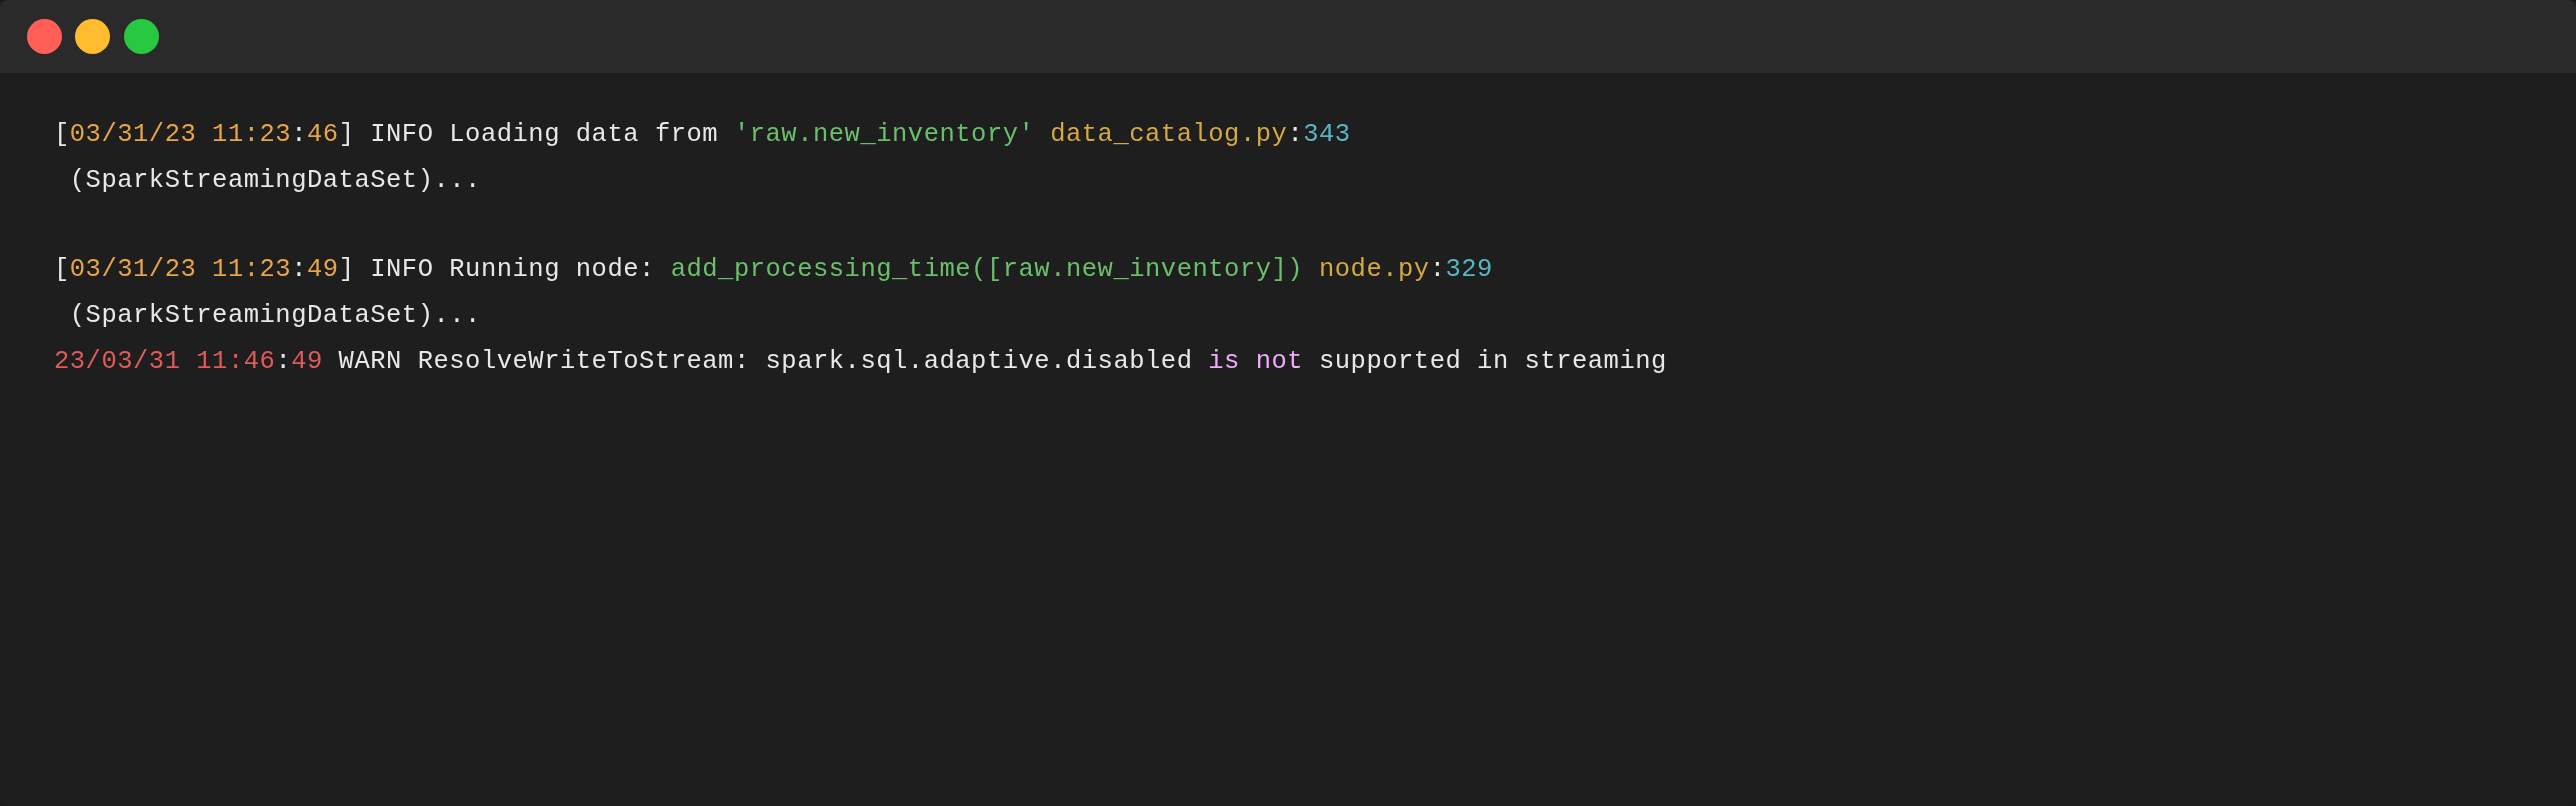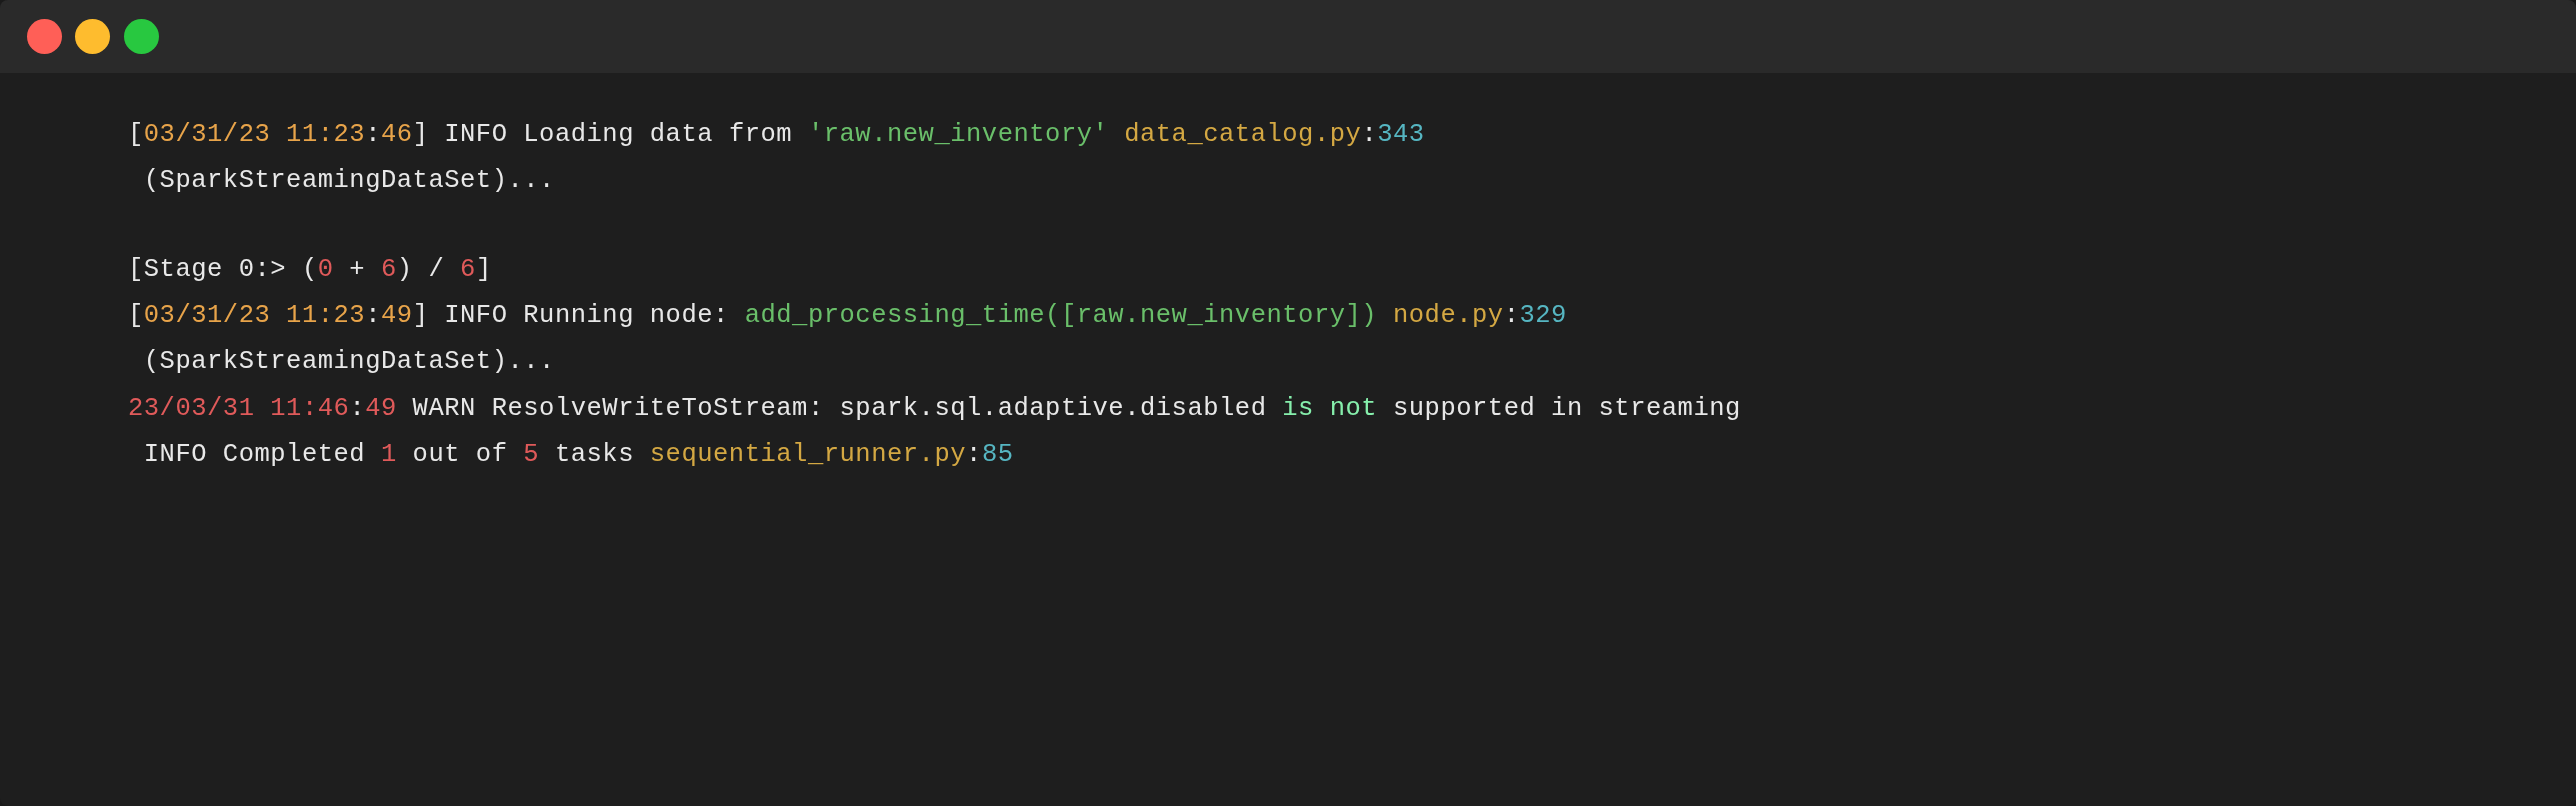--- a/index.html
+++ b/index.html
@@ -53,48 +53,47 @@
 
     .btn-minimize {
       background-color: #febc2e;
     }
 
     .btn-maximize {
       background-color: #28c840;
     }
 
     .terminal-content {
-      padding: 40px 84px;
+      padding: 40px 54px;
       flex: 1;
       font-size: 25.5px;
       line-height: 1.7;
       color: #e0e0e0;
       letter-spacing: 0.02em;
-      margin-left: 44px;
     }
 
     .log-line {
       white-space: pre;
       display: block;
       margin-bottom: 2.7px;
     }
 
     .empty-line {
       display: block;
       height: 1.7em;
     }
 
     
     .c-orange { color: #e8a44a; }
     .c-red { color: #e05a5a; }
     .c-green { color: #6abf6a; }
     .c-white { color: #e8e8e8; }
     .c-yellow { color: #d4a843; }
     .c-cyan { color: #56b6c2; }
-    .c-pink { color: #86efac; }
+    .c-pink { color: #f0abfc; }
   </style>
 </head>
 <body>
 
 <div class="terminal-window">
   <div class="title-bar">
     <div class="window-buttons">
       <span class="btn btn-close"></span>
       <span class="btn btn-minimize"></span>
       <span class="btn btn-maximize"></span>
@@ -102,28 +101,26 @@
   </div>
 
   <div class="terminal-content">
 
     <span class="log-line"><span class="c-white">[</span><span class="c-orange">03/31/23 11:23</span><span class="c-white">:</span><span class="c-orange">46</span><span class="c-white">] INFO Loading data </span><span class="c-white">from</span><span class="c-white"> </span><span class="c-green">'raw.new_inventory'</span><span class="c-white"> </span><span class="c-yellow">data_catalog.py</span><span class="c-white">:</span><span class="c-cyan">343</span></span>
 
     <span class="log-line"><span class="c-white"> (SparkStreamingDataSet)...</span></span>
 
     <span class="empty-line"></span>
 
-    <span class="log-line"><span class="c-white">[Stage 0:&gt; (</span><span class="c-red">0</span><span class="c-white"> + </span><span class="c-red">6</span><span class="c-white">) / </span><span class="c-red">6</span><span class="c-white">]</span></span>
 
     <span class="log-line"><span class="c-white">[</span><span class="c-orange">03/31/23 11:23</span><span class="c-white">:</span><span class="c-orange">49</span><span class="c-white">] INFO Running node: </span><span class="c-green">add_processing_time([raw.new_inventory])</span><span class="c-white"> </span><span class="c-yellow">node.py</span><span class="c-white">:</span><span class="c-cyan">329</span></span>
 
 
 
     <span class="log-line"><span class="c-white"> (SparkStreamingDataSet)...</span></span>
 
     <span class="log-line"><span class="c-red">23/03/31 11:46</span><span class="c-white">:</span><span class="c-red">49</span><span class="c-white"> WARN ResolveWriteToStream: spark.sql.adaptive.disabled </span><span class="c-pink">is</span><span class="c-white"> </span><span class="c-pink">not</span><span class="c-white"> supported in streaming</span></span>
 
 
-    <span class="log-line"><span class="c-white"> INFO Completed </span><span class="c-red">1</span><span class="c-white"> out of </span><span class="c-red">5</span><span class="c-white"> tasks </span><span class="c-yellow">sequential_runner.py</span><span class="c-white">:</span><span class="c-cyan">85</span></span>
 
   </div>
 </div>
 
 
 </body></html>

